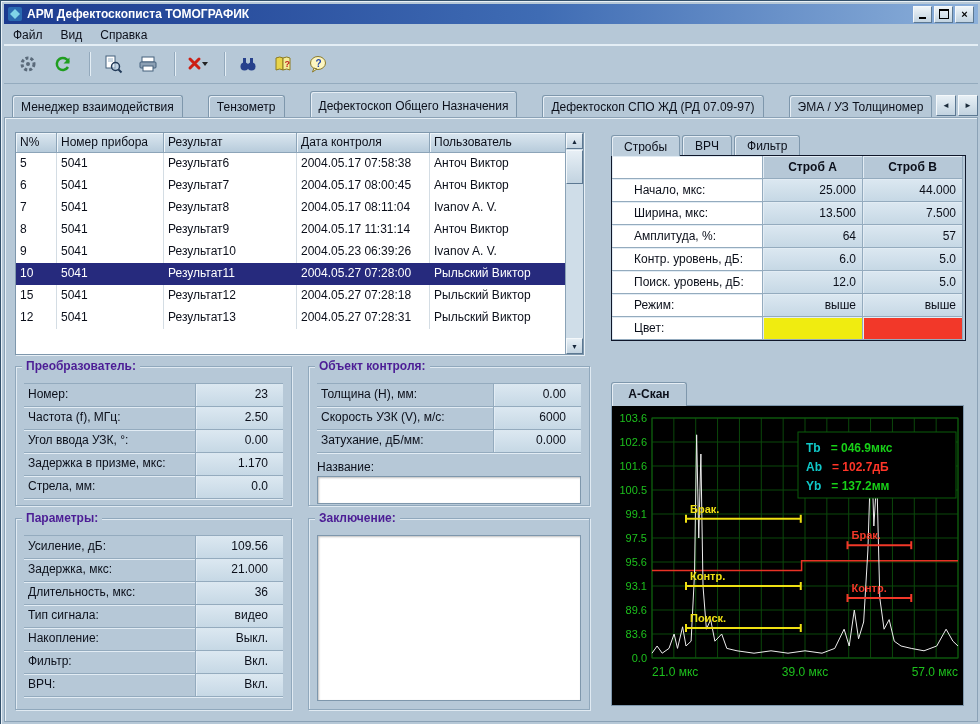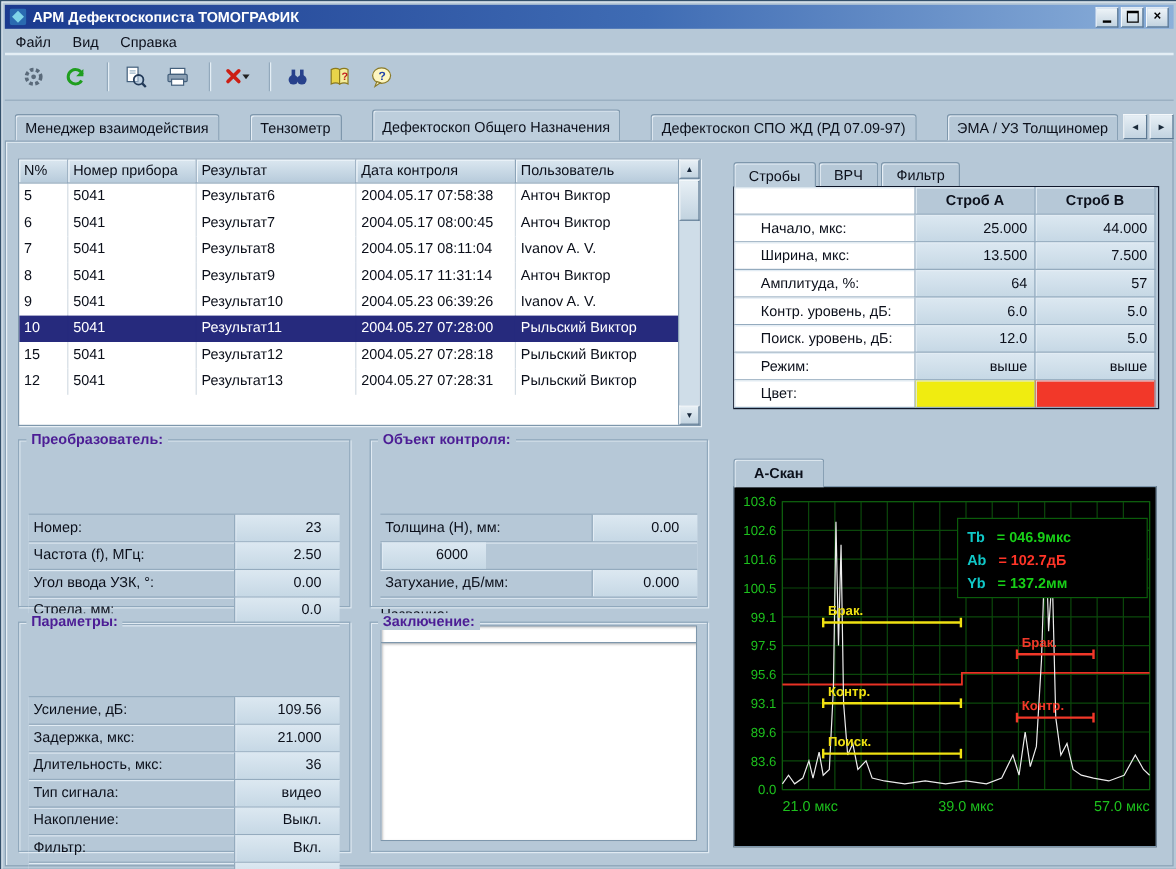--- a/index.html
+++ b/index.html
@@ -71,21 +71,21 @@
               box-shadow:inset 1px 1px 0 #e2ecf4;line-height:22px;}
   .slabel{width:151px;padding-left:22px;background:#ffffff;white-space:nowrap;overflow:hidden;}
   .sval{width:100px;text-align:right;padding-right:6px;background:linear-gradient(#dce8f1,#c6d8e5);}
   .shead{text-align:center !important;font-weight:bold;background:#b6c8d7 !important;padding-right:0 !important;}
   .swatch{padding:0 !important;}
   
   .group{position:absolute;border:1px solid #90a8bc;box-shadow:inset 1px 1px 0 #e0eaf2, 1px 1px 0 #e0eaf2;
          padding:16px 8px 6px;box-sizing:border-box;}
   .gtitle{position:absolute;top:-8px;left:6px;background:#b6c8d7;padding:0 4px;font-weight:bold;color:#4c1d95;}
   .prow{display:flex;height:22px;border-bottom:1px solid #94abbe;box-shadow:0 1px 0 #e2ecf4;}
-  .prow:first-of-type{border-top:1px solid #94abbe;margin-top:45px;}
+  .prow:first-of-type{border-top:1px solid #94abbe;}
   .plabel{flex:1;padding-left:4px;line-height:21px;white-space:nowrap;overflow:hidden;}
   .pval{width:72px;text-align:right;padding-right:15px;border-left:1px solid #94abbe;
         box-shadow:inset 1px 0 0 #e2ecf4;background:linear-gradient(#dce8f1,#c6d8e5);line-height:21px;}
   #grp-transducer{left:10px;top:248px;width:277px;height:140px;}
   #grp-object{left:303px;top:248px;width:282px;height:140px;}
   #grp-params{left:10px;top:400px;width:277px;height:192px;}
   #grp-conclusion{left:303px;top:400px;width:282px;height:192px;}
   .name-label{margin:7px 0 2px;display:block;}
   .name-input{width:100%;height:28px;box-sizing:border-box;background:#fff;border:1px solid #7e97ac;
               box-shadow:inset 1px 1px 2px rgba(0,0,0,.25);font-family:"Liberation Sans",sans-serif;font-size:12px;padding:2px 4px;}
@@ -343,34 +343,39 @@
           </div>
           <div class="prow" data-name="field-row">
             <div class="plabel" data-name="field-label">Частота (f), МГц:</div>
             <div class="pval" data-name="field-value">2.50</div>
           </div>
           <div class="prow" data-name="field-row">
             <div class="plabel" data-name="field-label">Угол ввода УЗК, °:</div>
             <div class="pval" data-name="field-value">0.00</div>
           </div>
           <div class="prow" data-name="field-row">
+            <div class="plabel" data-name="field-label">Задержка в призме, мкс:</div>
+            <div class="pval" data-name="field-value">1.170</div>
+          </div>
+          <div class="prow" data-name="field-row">
             <div class="plabel" data-name="field-label">Стрела, мм:</div>
             <div class="pval" data-name="field-value">0.0</div>
           </div>
         </div>
     </div>
 
     <div class="group" id="grp-object" data-name="object-group">
       <span class="gtitle" data-name="group-title">Объект контроля:</span>
       <div id="ob-rows" data-name="object-rows">
           <div class="prow" data-name="field-row">
             <div class="plabel" data-name="field-label">Толщина (H), мм:</div>
             <div class="pval" data-name="field-value">0.00</div>
           </div>
           <div class="prow" data-name="field-row">
+            <div class="plabel" data-name="field-label">Скорость УЗК (V), м/с:</div>
             <div class="pval" data-name="field-value">6000</div>
           </div>
           <div class="prow" data-name="field-row">
             <div class="plabel" data-name="field-label">Затухание, дБ/мм:</div>
             <div class="pval" data-name="field-value">0.000</div>
           </div>
         </div>
       <span class="name-label" data-name="name-label">Название:</span>
       <input class="name-input" type="text" data-name="name-input" value="" style="">
     </div>

